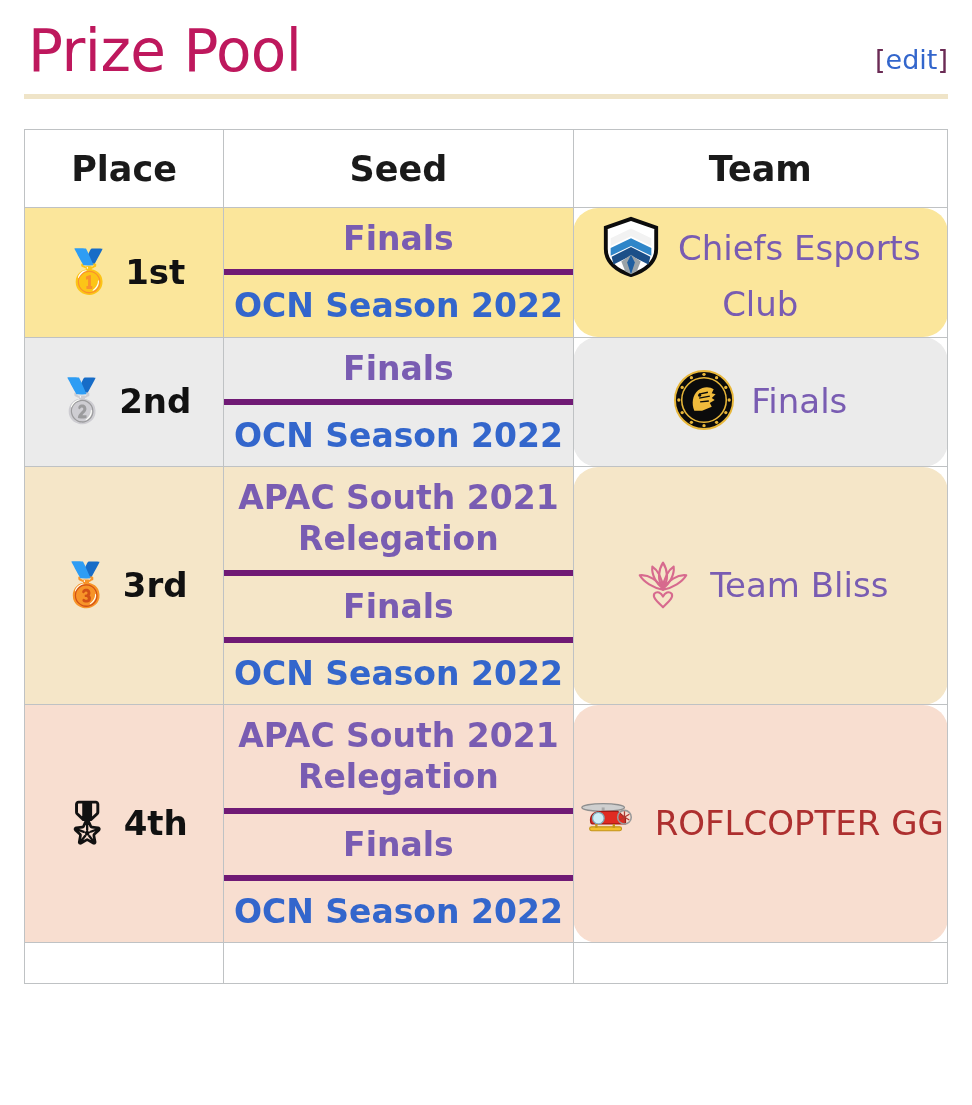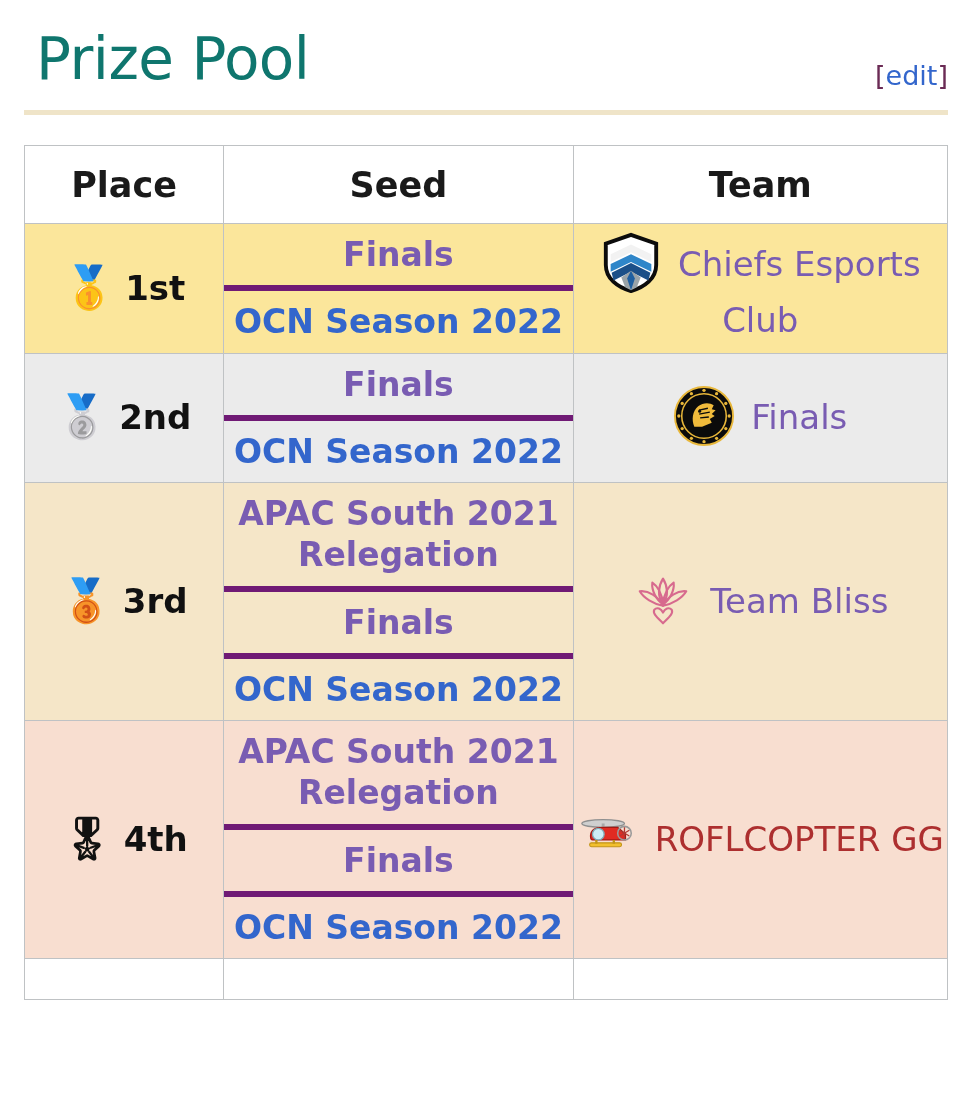--- a/index.html
+++ b/index.html
@@ -22,24 +22,24 @@
     padding-top: 18px;
   }
   .section-head-row {
     display: flex;
     align-items: flex-end;
     justify-content: space-between;
   }
   .page-title {
     font-size: 58px;
     font-weight: 400;
-    color: #0f766e;
+    color: #be185d;
     line-height: 1.0;
     letter-spacing: -0.5px;
-    margin: 12px;
+    margin: 4px;
     padding: 0;
     white-space: nowrap;
   }
   .edit-link {
     font-size: 27px;
     color: #6b2b55;
     white-space: nowrap;
     padding-bottom: 9px;
   }
   .edit-link .edit-word {
@@ -117,20 +117,21 @@
   .seed-item + .seed-item {
     border-top: 6px solid #701a75;
   }
   .seed-item.visited { color: #795cb2; }
   .seed-item.unvisited { color: #3366cc; }
 
   
   .team-cell {
     padding: 8px 14px;
     text-align: center;
+    border-radius: 25px;
   }
   .team-inner {
     font-size: 34px;
     line-height: 1.32;
     color: #795cb2;
   }
   .team-inner.redlink { color: #ad2f2f; text-align: center; }
   .team-logo {
     display: inline-block;
     vertical-align: middle;

